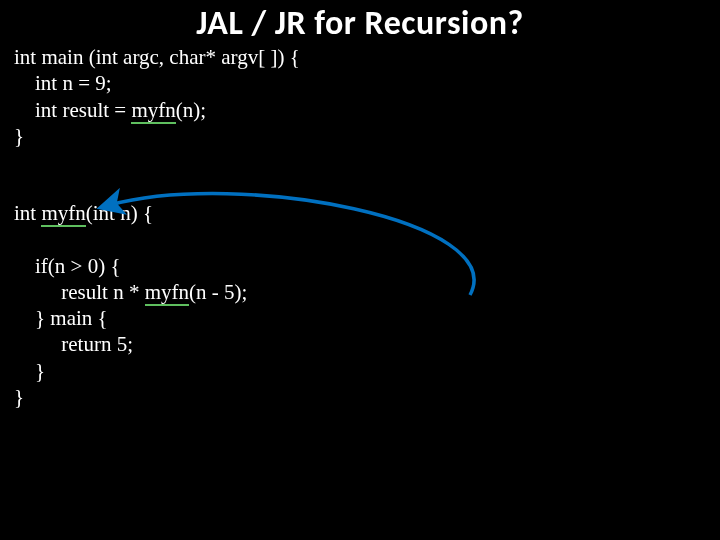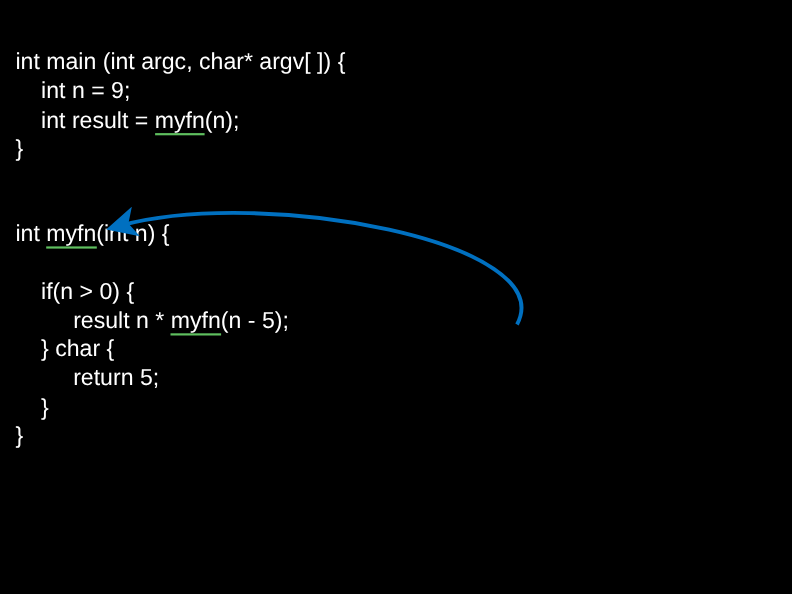--- a/index.html
+++ b/index.html
@@ -24,21 +24,21 @@
     width: 720px;
     text-align: center;
     font-size: 34px;
     font-weight: 700;
     color: #fff;
     letter-spacing: 0.5px;
   }
   .code-block {
     position: absolute;
     left: 14px;
-    font-family: Liberation Sans, sans-serif;
+    font-family: Liberation Serif, serif;
     font-size: 21px;
     line-height: 1.25;
     white-space: pre;
     color: #fff;
   }
   .block1 { top: 44px; }
   .block2 { top: 200px; }
   .hl {
     color: #fff;
     border-bottom: 2px solid #5fbf5f;
@@ -52,31 +52,32 @@
     width: 520px;
     height: 170px;
     pointer-events: none;
   }
 </style>
 </head>
 <body>
 
 <div class="slide">
 
+  <div class="title">JAL / JR for Recursion?</div>
 
   <div class="code-block block1"><span>int main (int argc, char* argv[ ]) {</span>
 <span>    int n = 9;</span>
 <span>    int result = </span><span class="hl">myfn</span><span>(n);</span>
 <span>}</span></div>
 
   <div class="code-block block2"><span>int </span><span class="hl">myfn</span><span>(int n) {</span>
 <span></span>
 <span>    if(n &gt; 0) {</span>
 <span>         result n * </span><span class="hl">myfn</span><span>(n - 5);</span>
-<span>    } char {</span>
+<span>    } main {</span>
 <span>         return 5;</span>
 <span>    }</span>
 <span>}</span></div>
 
   <svg class="arrow-svg" viewBox="0 0 520 170">
     <defs>
       <marker id="arrowhead" markerWidth="8" markerHeight="8" refX="4" refY="4" orient="auto">
         <path d="M0,0 L8,4 L0,8 L2,4 Z" fill="#0070c0"></path>
       </marker>
     </defs>

